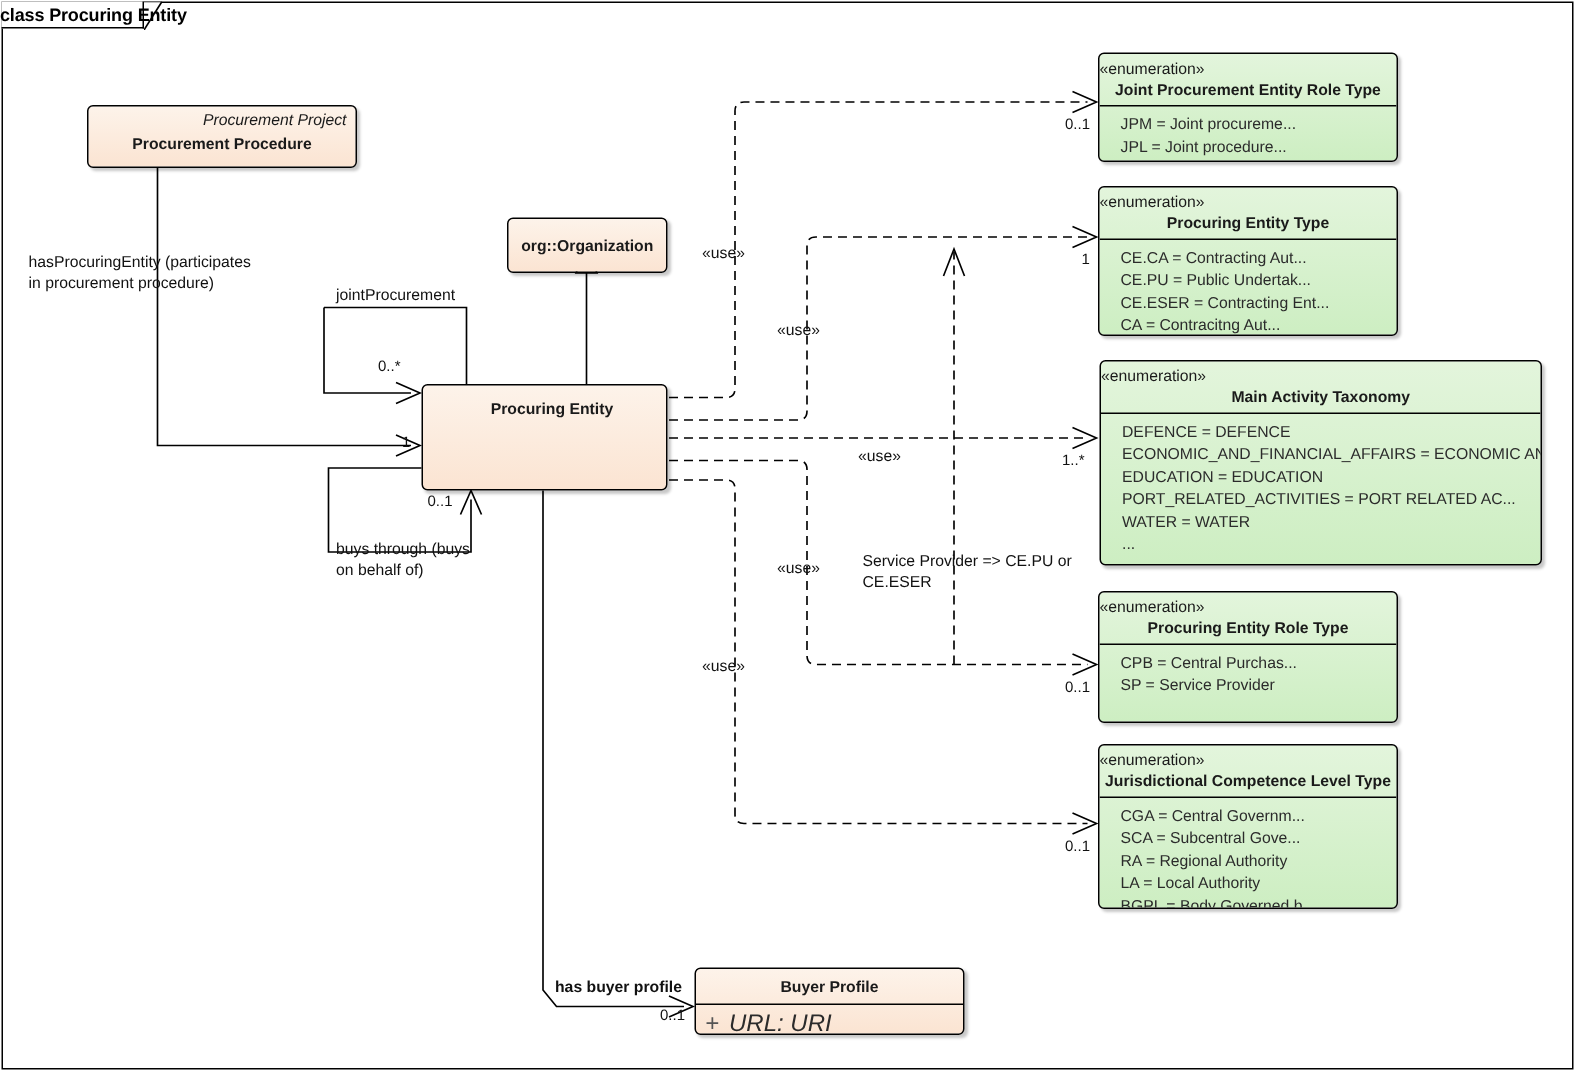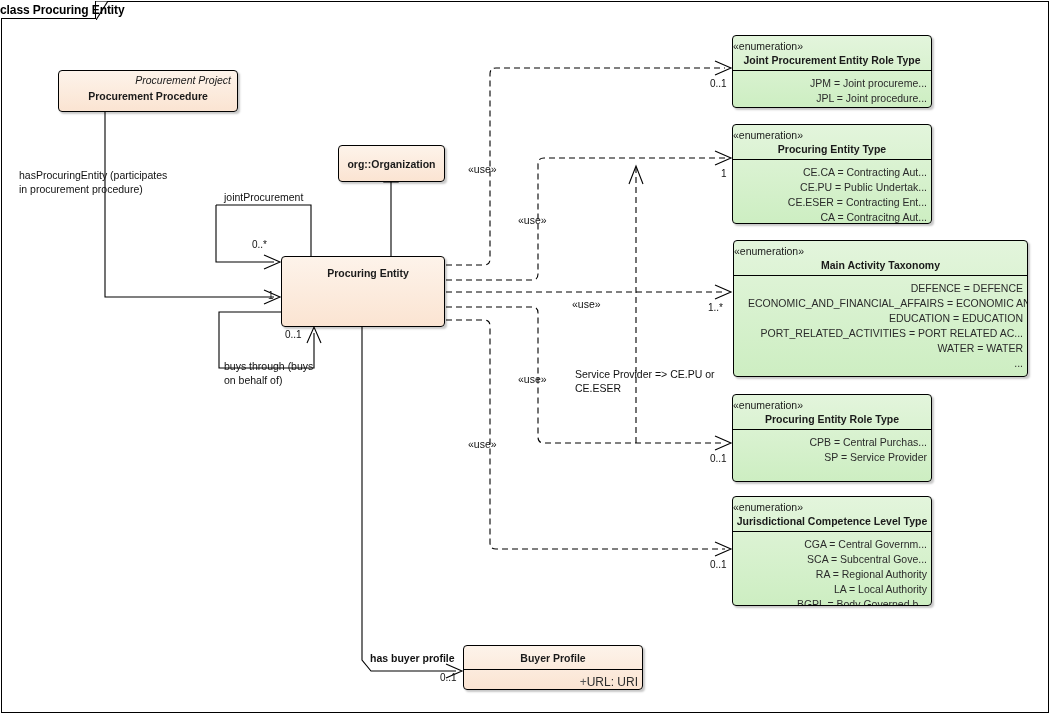--- a/index.html
+++ b/index.html
@@ -73,34 +73,34 @@
     font-weight: bold;
     text-align: center;
     color: #1a1a1a;
     line-height: 14px;
   }
   .sep {
     border-top: 1px solid #000000;
     margin: 0;
   }
   .members {
-    padding: 5px 4px 4px 14px;
-    text-align: right;
+    padding: 5px 16px 4px 14px;
   }
   .member {
     font-size: 10.5px;
     color: #2b2b2b;
     line-height: 15px;
     white-space: nowrap;
   }
   .member-attr {
-    font-size: 12px;
+    font-size: 16px;
     color: #2b2b2b;
     line-height: 15px;
     white-space: nowrap;
+    font-style: italic;
   }
   .vis {
     display: inline-block;
     width: 16px;
     color: #555;
   }
   
   .dlabel {
     position: absolute;
     font-size: 10.5px;

